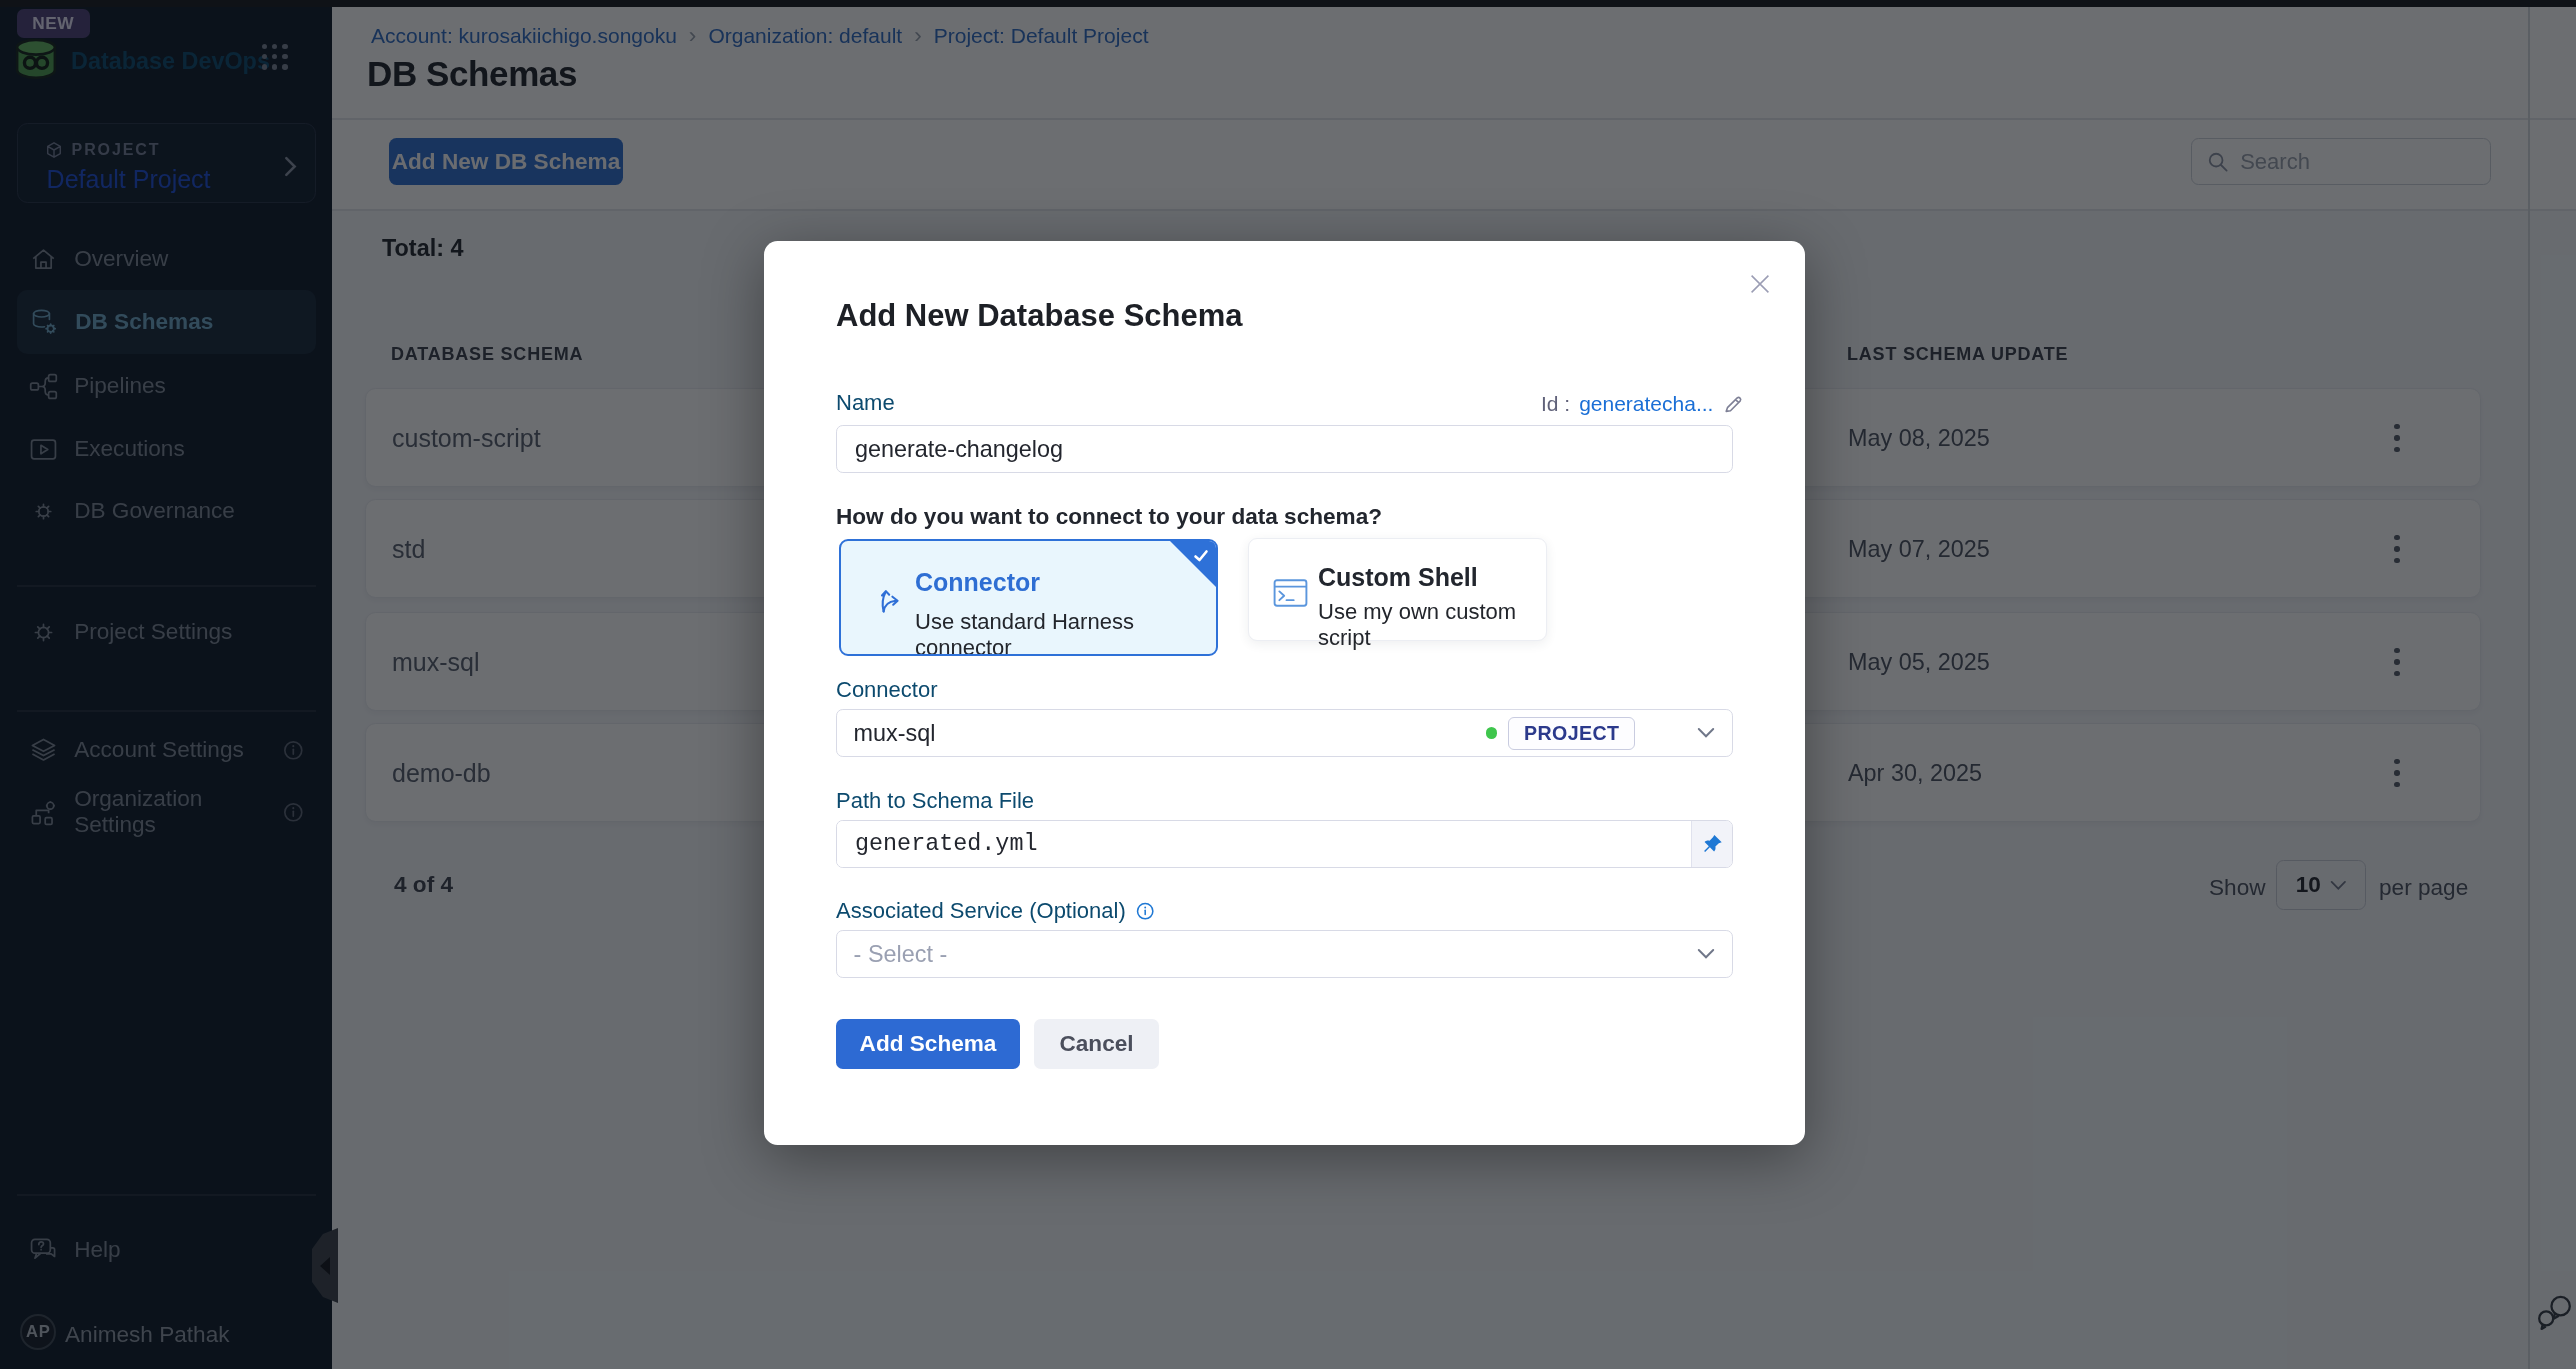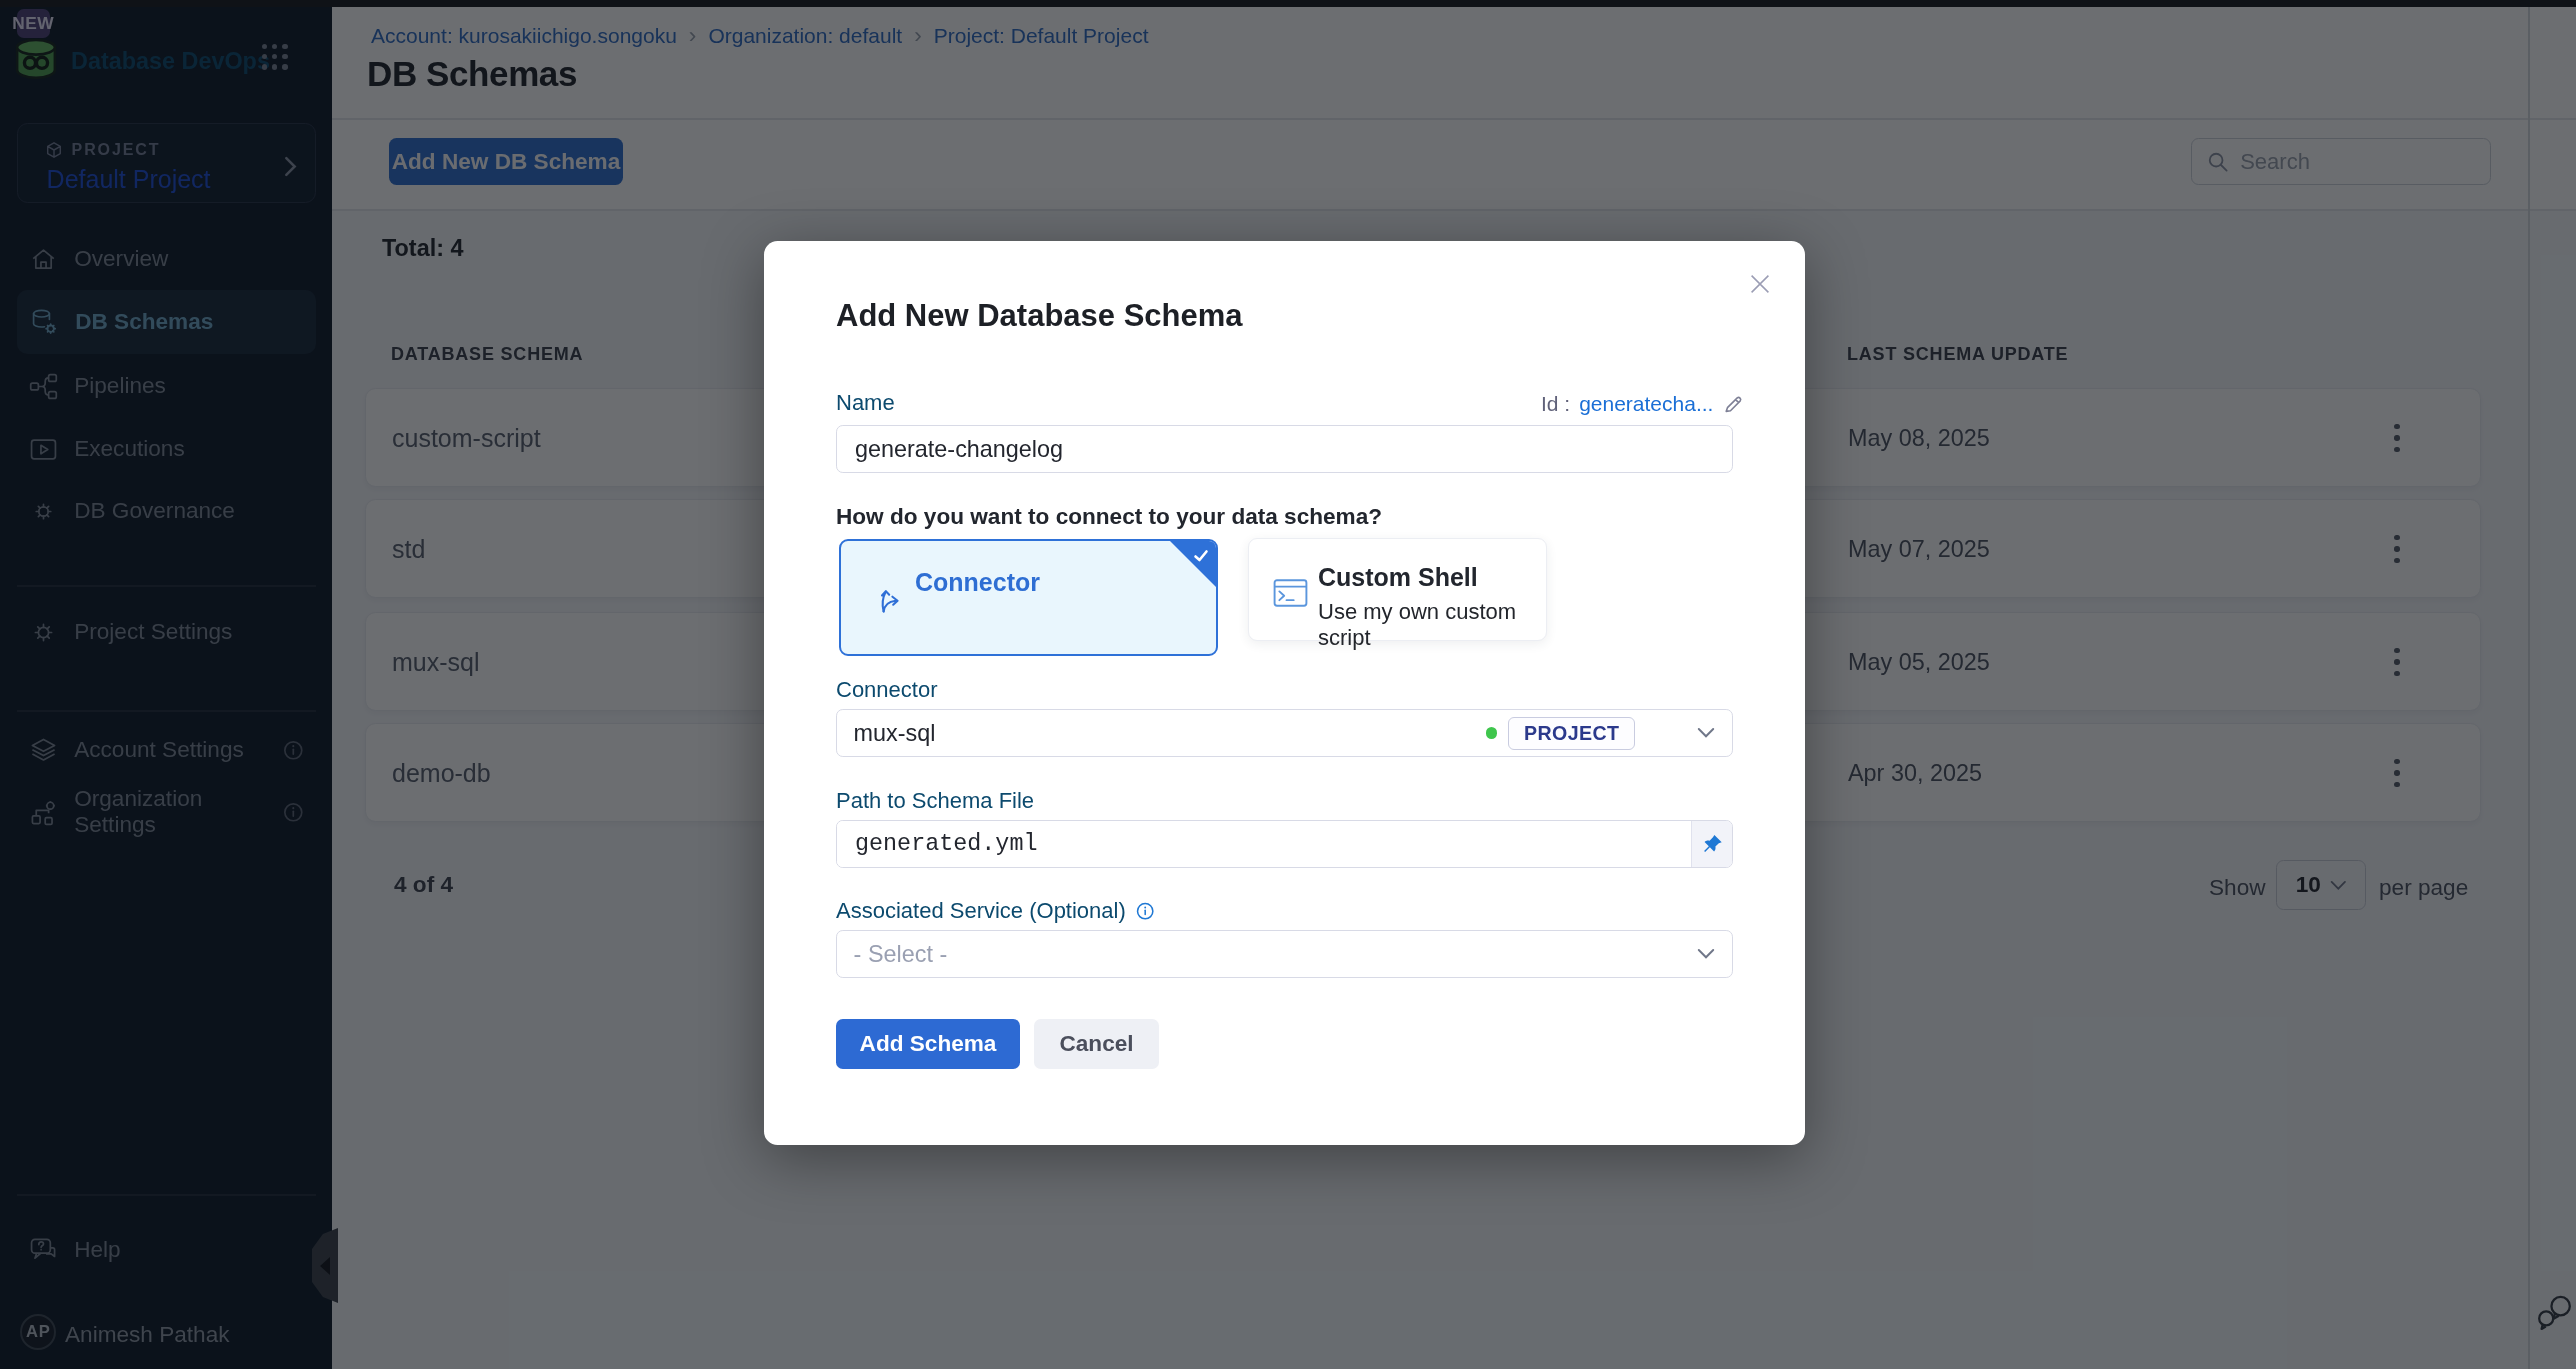--- a/index.html
+++ b/index.html
@@ -7,21 +7,21 @@
   body{font-family:"Liberation Sans",sans-serif;background:#fff;overflow:hidden}
   #app{position:relative;width:2576px;height:1369px;overflow:hidden}
   .abs{position:absolute}
 
   
   .topstrip{left:0;top:0;width:2576px;height:6.8px;background:#17191e;z-index:6}
 
   
   .sidebar-bg{left:0;top:0;width:332px;height:1369px;background:#0d1a29;z-index:1}
   .sb{z-index:2}
-  .new-badge{left:16.6px;top:9px;width:33px;height:29px;background:#4e4378;color:#e9e5fb;
+  .new-badge{left:16.6px;top:9px;width:73px;height:29px;background:#4e4378;color:#e9e5fb;
     font-size:17.3px;font-weight:700;border-radius:6.8px;display:flex;align-items:center;justify-content:center;letter-spacing:0.4px}
   .logo{left:12px;top:36px;width:48px;height:45px}
   .product{left:71px;top:48px;font-size:23.4px;font-weight:700;color:#0c4a6e}
   .grid9{left:262px;top:44px;width:26px;height:26px;display:grid;grid-template-columns:repeat(3,1fr);gap:4.5px}
   .grid9 i{width:5.3px;height:5.3px;border-radius:50%;background:#7b8496}
   .project-card{left:16.6px;top:123px;width:299px;height:80px;border:1.5px solid #273248;border-radius:10.6px;background:rgba(255,255,255,.02)}
   .pc-top{position:absolute;left:27px;top:16.6px;display:flex;align-items:center;gap:9px;
     font-size:16px;font-weight:700;letter-spacing:1.9px;color:#76819a}
   .pc-name{position:absolute;left:29px;top:41px;font-size:25px;color:#1d4ed8}
   .pc-chev{position:absolute;right:16.6px;top:32px}
@@ -413,20 +413,21 @@
             <polyline points="3.5 9.5 7.5 13 14.5 4.5"></polyline>
           </svg>
       </span>
       <span class="cicon1">
         <svg width="32" height="33" viewBox="0 0 40 40" fill="none" stroke="#2f6fd6" stroke-width="2.6" stroke-linecap="round" stroke-linejoin="round">
           <path d="M12 35 C10 27 10.5 18 14.5 10.5 M10 15 L14.8 9.5 L19 14"></path>
           <path d="M12 35 C13 27.5 18 22.5 27 21.5 M23 16.5 L29.5 21.5 L24 26.5"></path>
         </svg>
       </span>
       <div class="ctitle">Connector</div>
+      <div class="csub">Use standard Harness connector</div>
     </div>
 
     <div class="card card-plain">
       <span class="cicon2">
         <svg width="35" height="32" viewBox="0 0 44 40" fill="none" stroke="#5b96dd" stroke-width="2.4" stroke-linejoin="round">
           <rect x="2" y="4" width="40" height="32" rx="3"></rect>
             <path d="M2 12 H42"></path>
           <polyline points="8 18 14 23.5 8 29" stroke-linecap="round"></polyline>
             <path d="M17 29 h9" stroke-linecap="round"></path>
         </svg>

